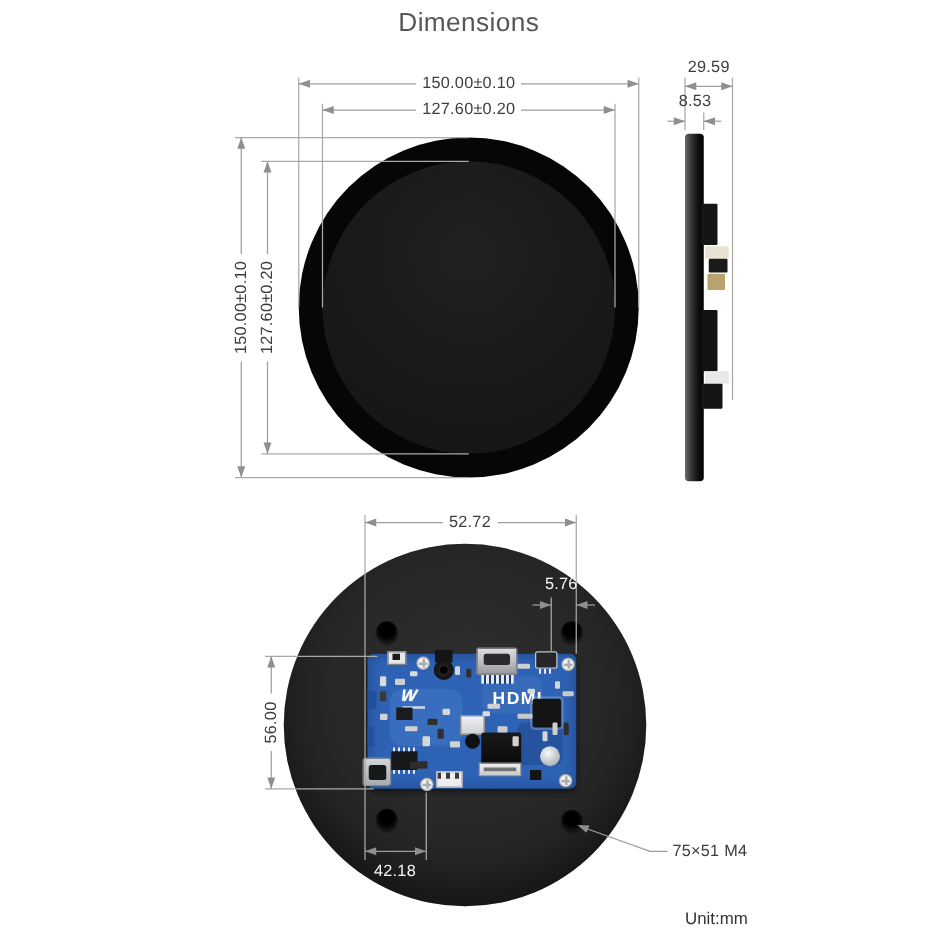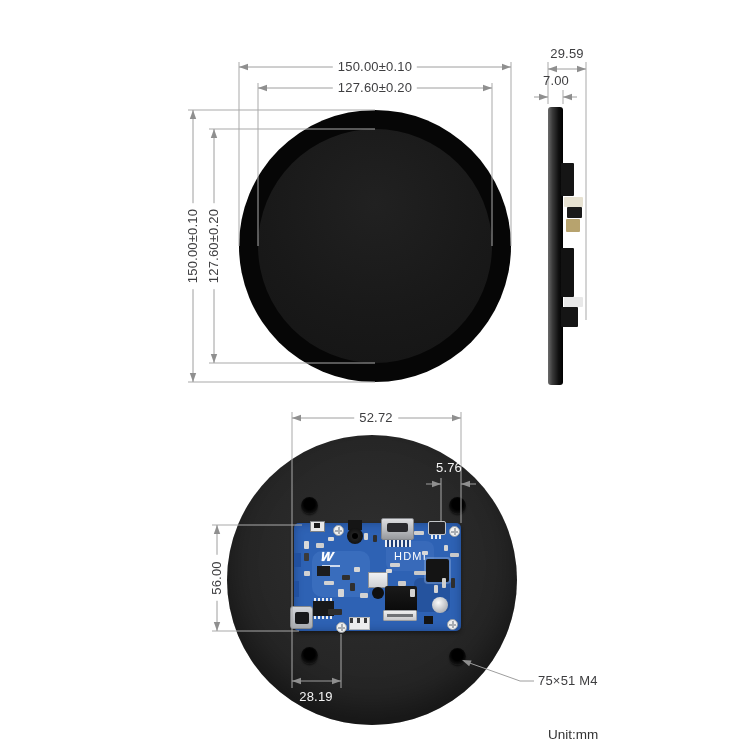--- a/index.html
+++ b/index.html
@@ -43,31 +43,32 @@
     background:#2e62b4;box-shadow:inset 0 0 10px rgba(0,20,60,.35), 0 2px 4px rgba(0,0,0,.45);}
   .pc{position:absolute;} 
   .screw{position:absolute;width:11px;height:11px;border-radius:50%;
     background:#f1f1f1;border:1px solid #9aa0a6;box-sizing:border-box;}
   .screw::before,.screw::after{content:"";position:absolute;background:#a9adb2;}
   .screw::before{left:1px;right:1px;top:4px;height:1.5px;}
   .screw::after{top:1px;bottom:1px;left:4px;width:1.5px;}
   .pinrow{background:repeating-linear-gradient(90deg,#e8ecf2 0 2px,transparent 2px 4px);}
   #pcb-logo{color:#fff;font-style:italic;font-weight:bold;font-size:13px;
     transform:skewX(-8deg);text-shadow:0 0 1px #fff;}
-  #pcb-hdmi-text{color:#fff;font-weight:normal;font-size:11px;letter-spacing:1.2px;}
+  #pcb-hdmi-text{color:#fff;font-weight:bold;font-size:14px;letter-spacing:1.2px;}
   svg{position:absolute;left:0;top:0;pointer-events:none;}
   .dim-stroke{stroke:#9e9e9e;stroke-width:1;fill:none;}
   .ext-stroke{stroke:#a9a9a9;stroke-width:1;fill:none;}
   .arr{fill:#8f8f8f;stroke:none;}
 </style>
 </head>
 <body>
 
 <div id="stage">
 
+  <div id="title">Dimensions</div>
 
   <div class="abs" id="front-bezel"></div>
   <div class="abs" id="front-screen"></div>
 
   <div class="abs" id="side-bar"></div>
   <div class="side-comp" style="left:561px;top:163px;width:13px;height:33px;background:#151515;"></div>
   <div class="side-comp" style="left:564px;top:197px;width:19px;height:10px;background:#e7e2d2;"></div>
   <div class="side-comp" style="left:567px;top:207px;width:15px;height:11px;background:#1a1a1a;"></div>
   <div class="side-comp" style="left:566px;top:219px;width:14px;height:13px;background:#b7a36e;"></div>
   <div class="side-comp" style="left:561px;top:248px;width:13px;height:49px;background:#121212;"></div>
@@ -231,23 +232,23 @@
       <polygon class="arr" points="462,660 471.6,660.4 469.2,666.2"></polygon>
     </g>
   </svg>
 
   <div class="lbl bg" style="left:375px;top:67px;">150.00±0.10</div>
   <div class="lbl bg" style="left:375px;top:88px;">127.60±0.20</div>
   <div class="lbl bg rot" style="left:193px;top:246px;">150.00±0.10</div>
   <div class="lbl bg rot" style="left:214px;top:246px;">127.60±0.20</div>
 
   <div class="lbl" style="left:567px;top:54px;">29.59</div>
-  <div class="lbl" style="left:556px;top:81px;">7.00</div>
+  <div class="lbl" style="left:556px;top:81px;">8.53</div>
 
   <div class="lbl bg" style="left:376px;top:418px;">52.72</div>
   <div class="lbl light" style="left:449px;top:468px;">5.76</div>
   <div class="lbl bg rot" style="left:217px;top:578px;">56.00</div>
-  <div class="lbl light" style="left:316px;top:697px;">28.19</div>
+  <div class="lbl light" style="left:316px;top:697px;">42.18</div>
   <div class="lbl leftalign" style="left:538px;top:681px;">75×51 M4</div>
 
   <div id="unit-note">Unit:mm</div>
 
 </div>
 
 </body></html>

